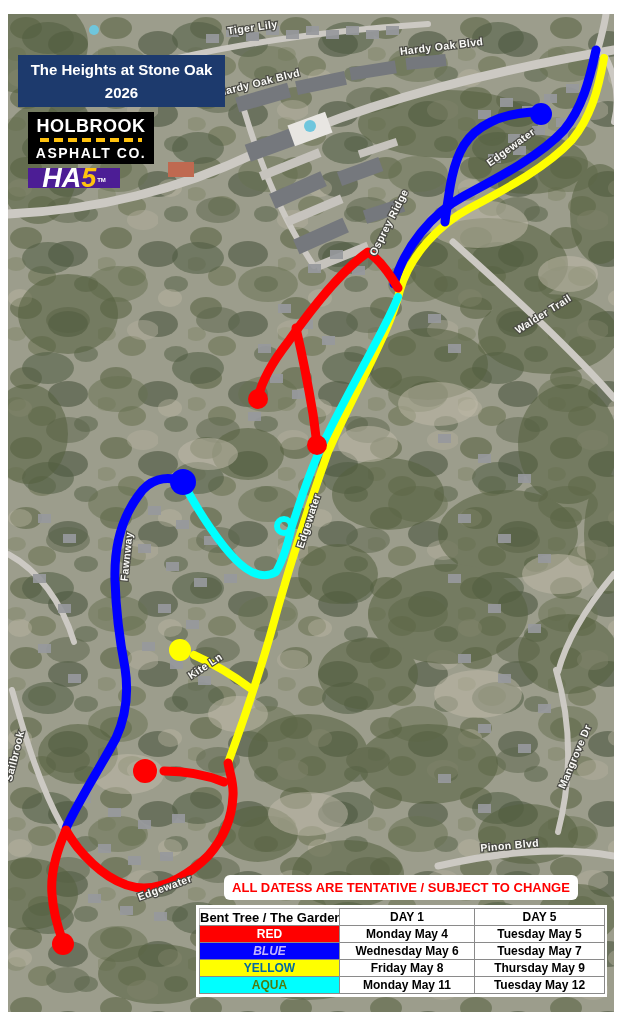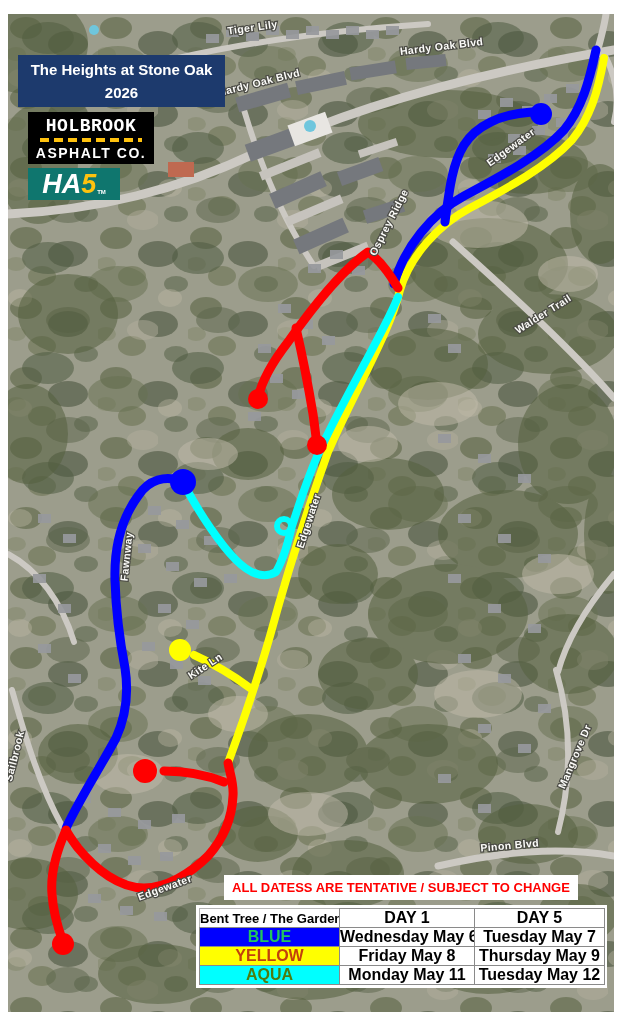--- a/index.html
+++ b/index.html
@@ -11,36 +11,36 @@
   
   .slabel{font-family:"Liberation Sans",sans-serif;font-size:10.5px;font-weight:600;
           fill:#fbfbf8;stroke:#4a4a44;stroke-width:2.4px;paint-order:stroke;
           letter-spacing:.4px;text-anchor:middle;}
 
   .title-box{position:absolute;left:18px;top:55px;width:207px;height:52px;background:#1d3a6d;
              color:#fff;display:flex;flex-direction:column;align-items:center;justify-content:center;
              font-weight:bold;font-size:15px;line-height:1.55;text-align:center;}
   .holbrook{position:absolute;left:28px;top:112px;width:126px;height:52px;background:#000;
             color:#fff;display:flex;flex-direction:column;align-items:center;justify-content:center;}
-  .holbrook .name{font-family:Liberation Mono, monospace;font-weight:bold;font-size:18px;line-height:1;letter-spacing:.5px;text-align:center;}
+  .holbrook .name{font-family:Liberation Sans, sans-serif;font-weight:bold;font-size:18px;line-height:1;letter-spacing:.5px;text-align:center;}
   .holbrook .dashes{width:102px;height:4px;margin:3px 0 4px 0;
             background:repeating-linear-gradient(90deg,#ffc20e 0 9px,transparent 9px 14px);}
   .holbrook .sub{font-size:14px;font-weight:bold;letter-spacing:1.5px;line-height:1;}
-  .ha5{position:absolute;left:28px;top:168px;width:92px;height:32px;background:#0f766e;color:#fff;
+  .ha5{position:absolute;left:28px;top:168px;width:92px;height:20px;background:#4c1d95;color:#fff;
        display:flex;align-items:center;justify-content:center;font-style:italic;font-weight:bold;font-size:27px;line-height:1;}
   .ha5 .five{color:#ffc20e;}
   .ha5 .tm{font-size:6px;font-style:normal;align-self:flex-end;margin:0 0 5px 1px;}
 
   .notice{position:absolute;left:224px;top:875px;width:354px;height:25px;background:#fff;
           color:#f00;font-weight:bold;font-size:13px;display:flex;align-items:center;justify-content:center;
-          white-space:nowrap;}
+          white-space:nowrap;border-radius:6px;}
   .sched{position:absolute;left:196px;top:905px;width:411px;background:#fff;padding:3px;box-sizing:border-box;}
   .sched table{border-collapse:collapse;width:100%;table-layout:fixed;}
   .sched td{border:1px solid #8a8a8a;height:16px;text-align:center;font-weight:bold;
-            font-size:16px;color:#000;padding:0;overflow:hidden;white-space:nowrap;}
+            font-size:12px;color:#000;padding:0;overflow:hidden;white-space:nowrap;}
   .sched td.area{font-size:13px;border-left-color:#b5b5b5;border-top-color:#b5b5b5;}
   .sched col.c1{width:140px;} .sched col.c2{width:135px;} .sched col.c3{width:130px;}
 </style>
 </head>
 <body>
 
 <div class="page">
 
   <div class="map-area">
     <svg viewBox="0 0 606 998" width="606" height="998" xmlns="http://www.w3.org/2000/svg">
@@ -298,26 +298,31 @@
           <col class="c2">
           <col class="c3">
         </colgroup>
       <tbody>
           <tr>
         <td class="area">Bent Tree / The Gardens</td>
         <td>DAY 1</td>
         <td>DAY 5</td>
       </tr>
       <tr>
-        <td style="background: rgb(0, 0, 255); color: #22c55e;">BLUE</td>
+        <td style="background: rgb(255, 0, 0); color: rgb(255, 255, 255);">RED</td>
+        <td>Monday May 4</td>
+        <td>Tuesday May 5</td>
+      </tr>
+      <tr>
+        <td style="background: rgb(0, 0, 255); color: #c4b5fd; font-style: italic;">BLUE</td>
         <td>Wednesday May 6</td>
         <td>Tuesday May 7</td>
       </tr>
       <tr>
-        <td style="background: rgb(255, 255, 0); color: #c2410c;">YELLOW</td>
+        <td style="background: rgb(255, 255, 0); color: #0369a1;">YELLOW</td>
         <td>Friday May 8</td>
         <td>Thursday May 9</td>
       </tr>
       <tr>
         <td style="background: rgb(0, 255, 255); color: #4d7c0f;">AQUA</td>
         <td>Monday May 11</td>
         <td>Tuesday May 12</td>
       </tr>
     </tbody>
       </table>

